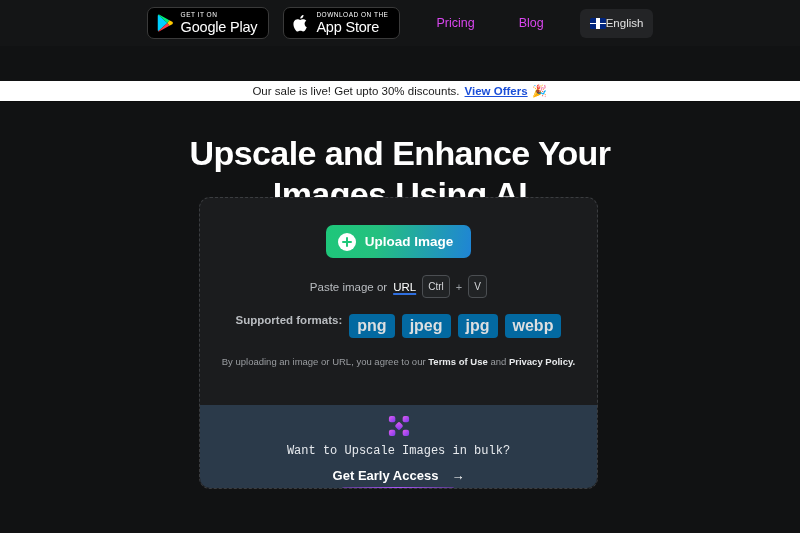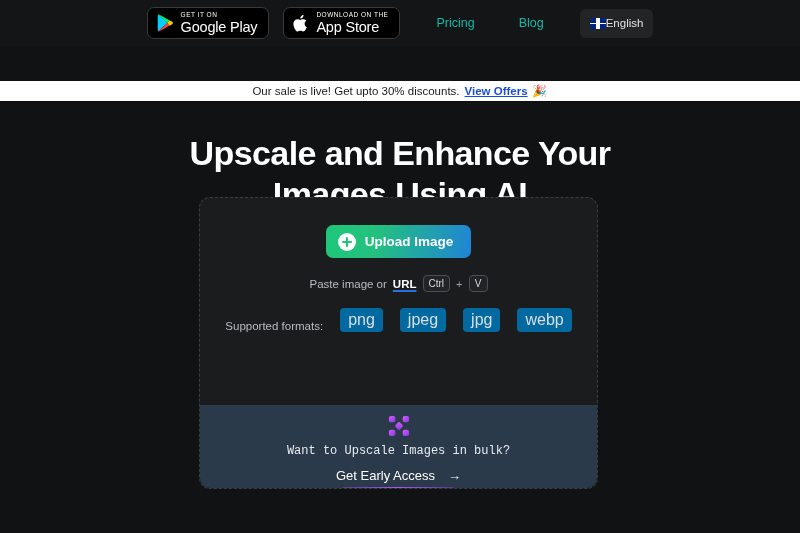--- a/index.html
+++ b/index.html
@@ -35,21 +35,21 @@
     margin-right: 14px;
   }
   .store-badge .txt { display: flex; flex-direction: column; line-height: 1; }
   .store-badge .small { font-size: 6.5px; letter-spacing: .5px; text-transform: uppercase; }
   .store-badge .big { font-size: 14.5px; font-weight: 500; letter-spacing: -.2px; margin-top: 2px; }
 
   .gplay-icon { width: 17px; height: 18px; position: relative; flex: none; }
   .apple-icon { width: 16px; height: 19px; flex: none; }
 
   .nav-link {
-    color: #14b8a6; font-size: 12.5px; text-decoration: none;
+    color: #d946ef; font-size: 12.5px; text-decoration: none;
     padding: 0 22px; line-height: 46px; white-space: nowrap;
   }
   .lang-btn {
     background: #232426; border-radius: 6px; height: 29px;
     display: flex; align-items: center; gap: 0;
     padding: 0 10px; margin-left: 14px;
   }
   .lang-btn .label { color: #e2e2e2; font-size: 11.5px; }
   .flag {
     width: 16px; height: 11px; border-radius: 1.5px; flex: none;
@@ -118,35 +118,35 @@
   .plus-circle::before { left: 4px; right: 4px; top: 8px; height: 2px; }
   .plus-circle::after { top: 4px; bottom: 4px; left: 8px; width: 2px; }
 
   .drop-hint { color: #b9bcc0; font-size: 11.5px; margin-top: 23px; }
 
   .paste-row {
     display: flex; align-items: center; gap: 6px;
     margin-top: 17px; color: #b9bcc0; font-size: 11.5px;
   }
   .paste-url {
-    color: #fff; font-weight: bold; text-decoration: underline;
+    color: #fff; font-weight: normal; text-decoration: underline;
     text-decoration-color: #2f6fe0; text-underline-offset: 2px;
     text-decoration-thickness: 2px; cursor: pointer;
   }
   .key {
     display: inline-flex; align-items: center; justify-content: center;
-    min-width: 19px; height: 17px; padding: 0 5px;
+    min-width: 19px; height: 23px; padding: 0 5px;
     border: 1px solid #4b4e52; border-radius: 4px;
     background: #212325; color: #d7d9dc; font-size: 10px;
   }
   .plus-sign { color: #9a9ea3; font-size: 11px; }
 
   .formats-row {
-    display: flex; align-items: flex-end; gap: 17px;
-    margin-top: 16px; color: #b9bcc0; font-size: 11.5px;
+    display: flex; align-items: flex-start; gap: 7px;
+    margin-top: 16px; color: #b9bcc0; font-size: 11.5px; font-weight: bold;
   }
   .fmt {
     background: #0369a1; border-radius: 4px;
     padding: 3px 8px; color: #dcdee0; font-size: 16px;
   }
 
   .terms {
     color: #9a9da1; font-size: 9.5px; margin-top: 18px;
   }
   .terms b { color: #e8eaec; font-weight: bold; cursor: pointer; }
@@ -155,21 +155,21 @@
   .bulk {
     flex: 1;
     background: #2b3a4a;
     display: flex; flex-direction: column; align-items: center;
     padding-top: 10px;
   }
   .bulk-icon { width: 22px; height: 22px; flex: none; }
   .bulk-title { color: #e7eaee; font-size: 12px; margin-top: 7px; font-family: Liberation Mono, monospace; }
   .bulk-cta-wrap { margin-top: 10px; display: inline-flex; flex-direction: column; align-items: center; }
   .bulk-cta {
-    color: #fff; font-size: 13px; font-weight: normal;
+    color: #fff; font-size: 13px; font-weight: bold;
     display: flex; align-items: center; gap: 13px; cursor: pointer;
   }
   .bulk-underline {
     height: 2.5px; width: 112px; margin-top: 4px; border-radius: 2px;
     background: linear-gradient(to right, #5b3a8e 0%, #a855f7 50%, #5b3a8e 100%);
   }
 </style>
 </head>
 <body>
 
@@ -242,20 +242,26 @@
     </div>
 
     <div class="formats-row">
       <span>Supported formats:</span>
       <span class="fmt">png</span>
       <span class="fmt">jpeg</span>
       <span class="fmt">jpg</span>
       <span class="fmt">webp</span>
     </div>
 
+    <div class="terms">
+      <span>By uploading an image or URL, you agree to our</span>
+      <b>Terms of Use</b>
+      <span>and</span>
+      <b>Privacy Policy.</b>
+    </div>
   </div>
 
   <div class="bulk">
     <svg class="bulk-icon" viewBox="0 0 24 24">
       <defs>
         <linearGradient id="bg1" x1="0" y1="0" x2="1" y2="1">
           <stop offset="0%" stop-color="#e05cf0"></stop>
             <stop offset="100%" stop-color="#7c3aed"></stop>
         </linearGradient>
       </defs>

